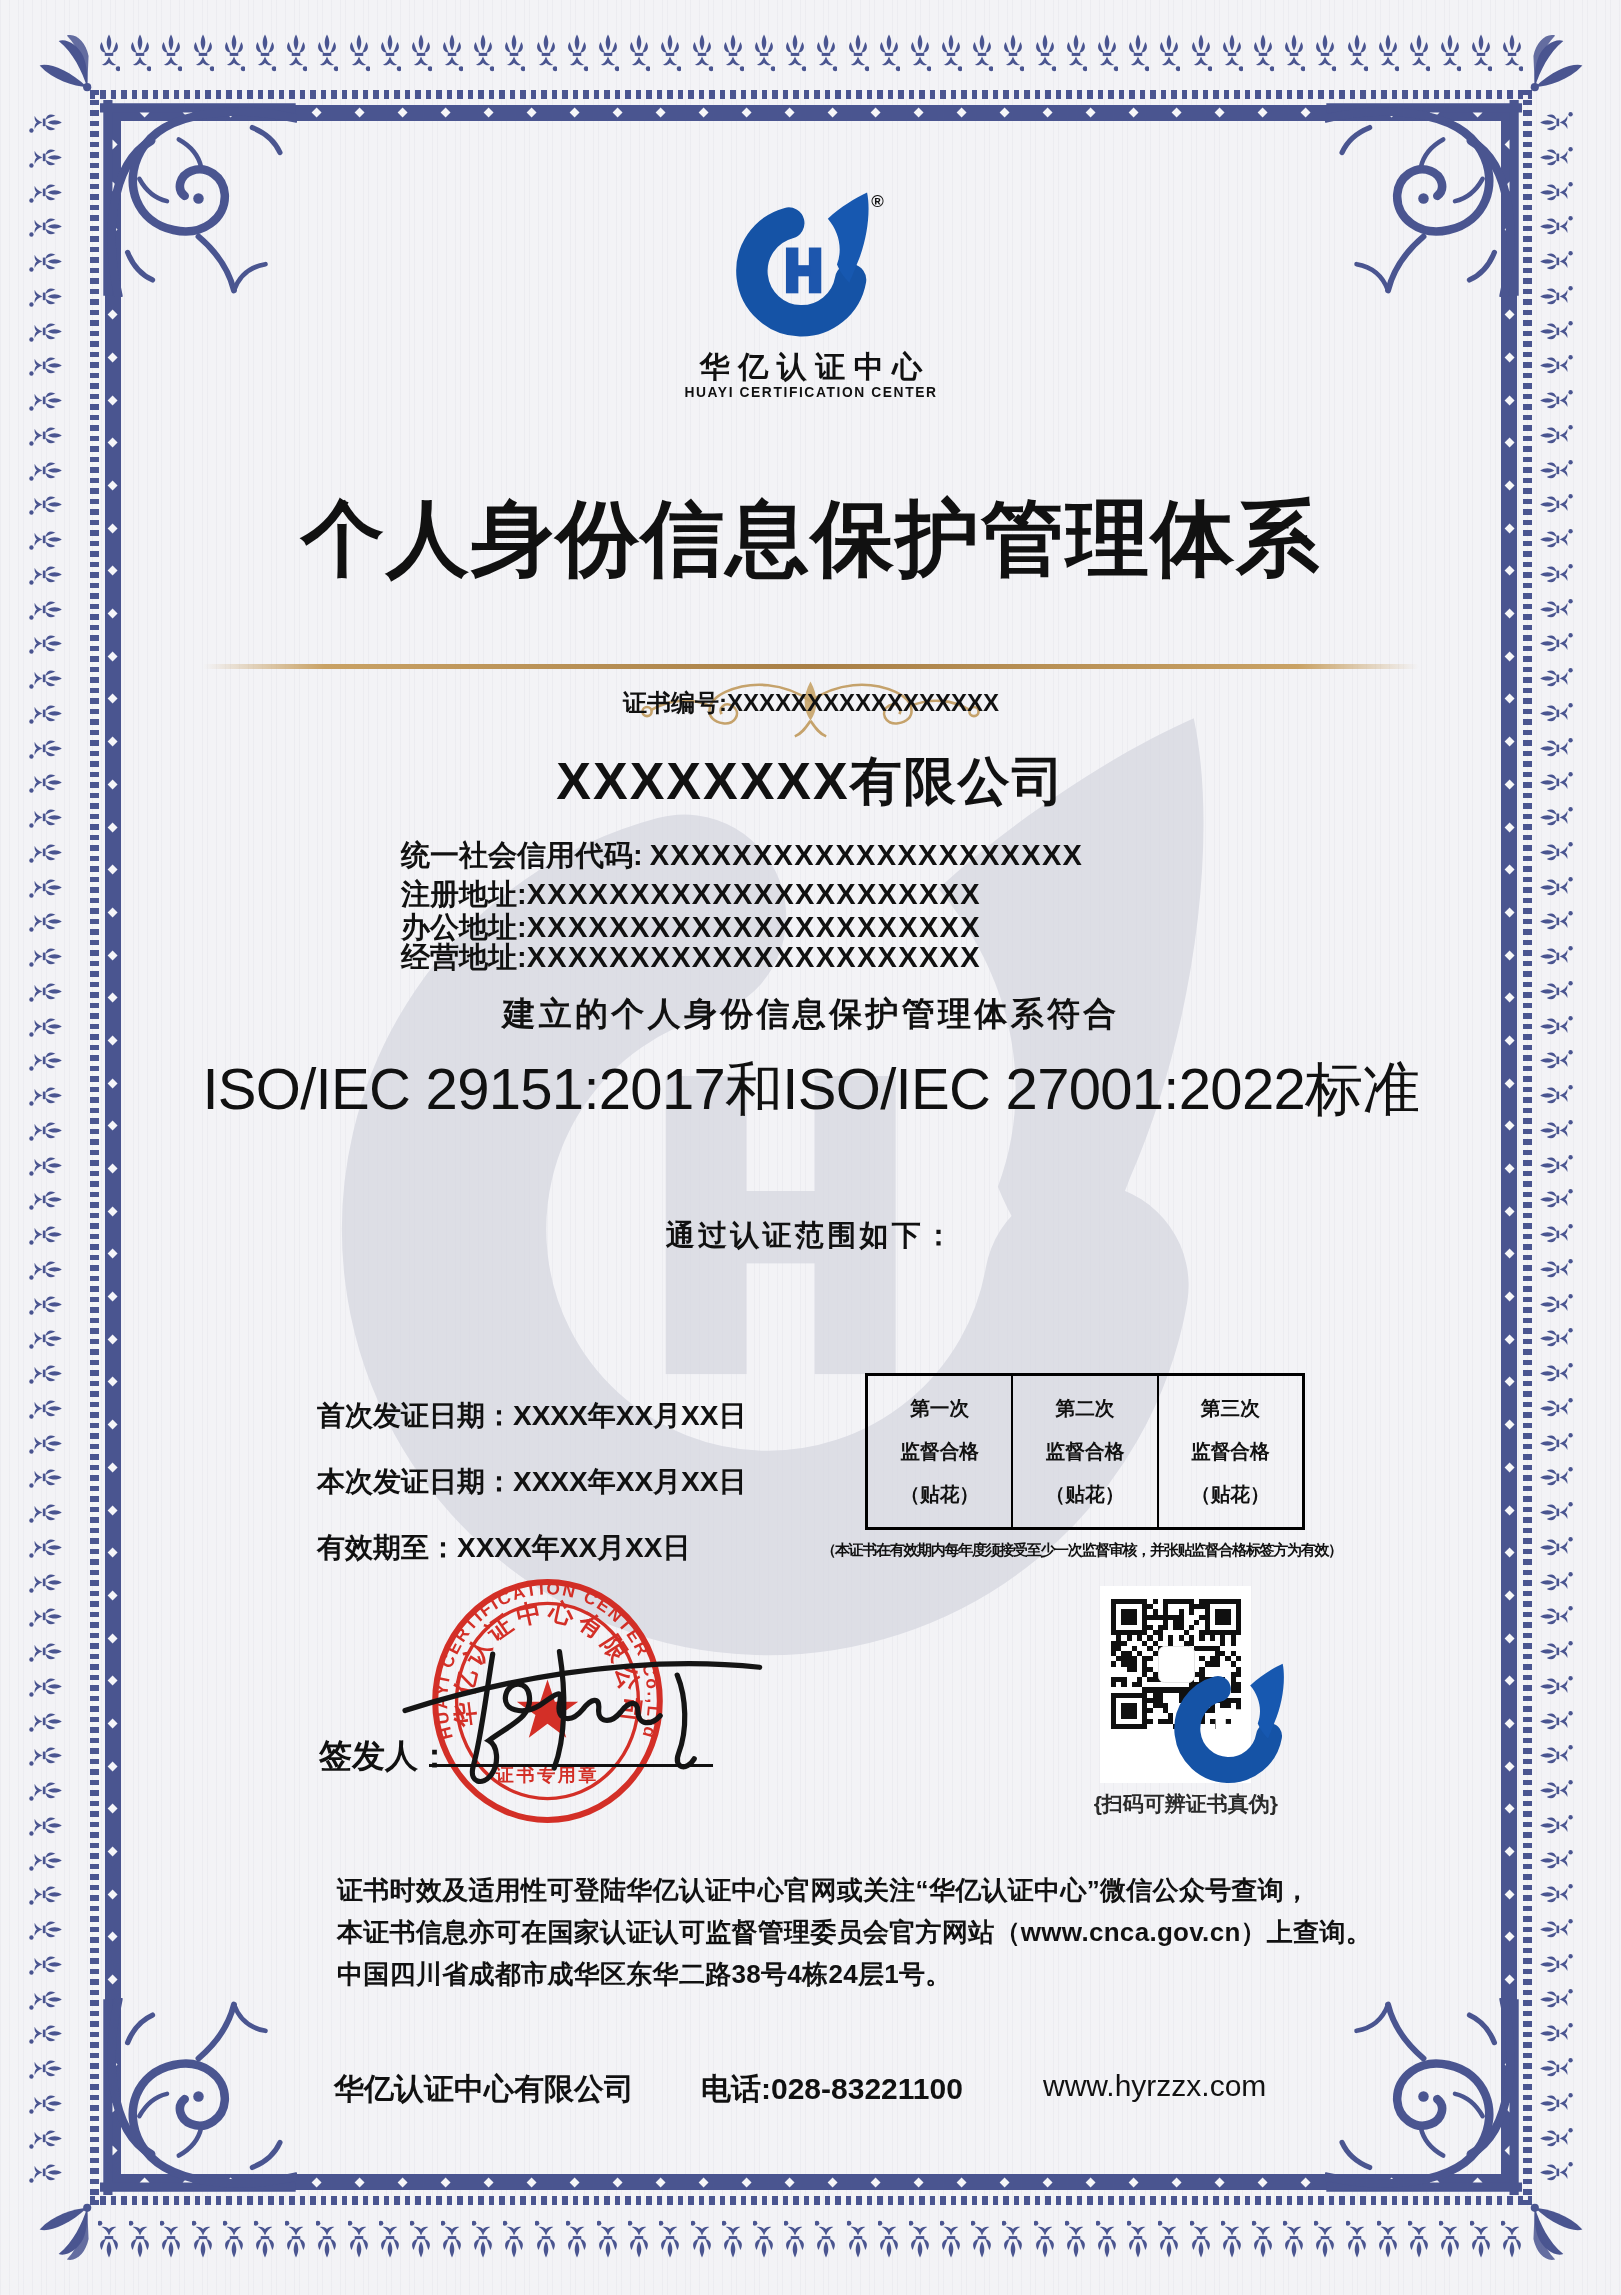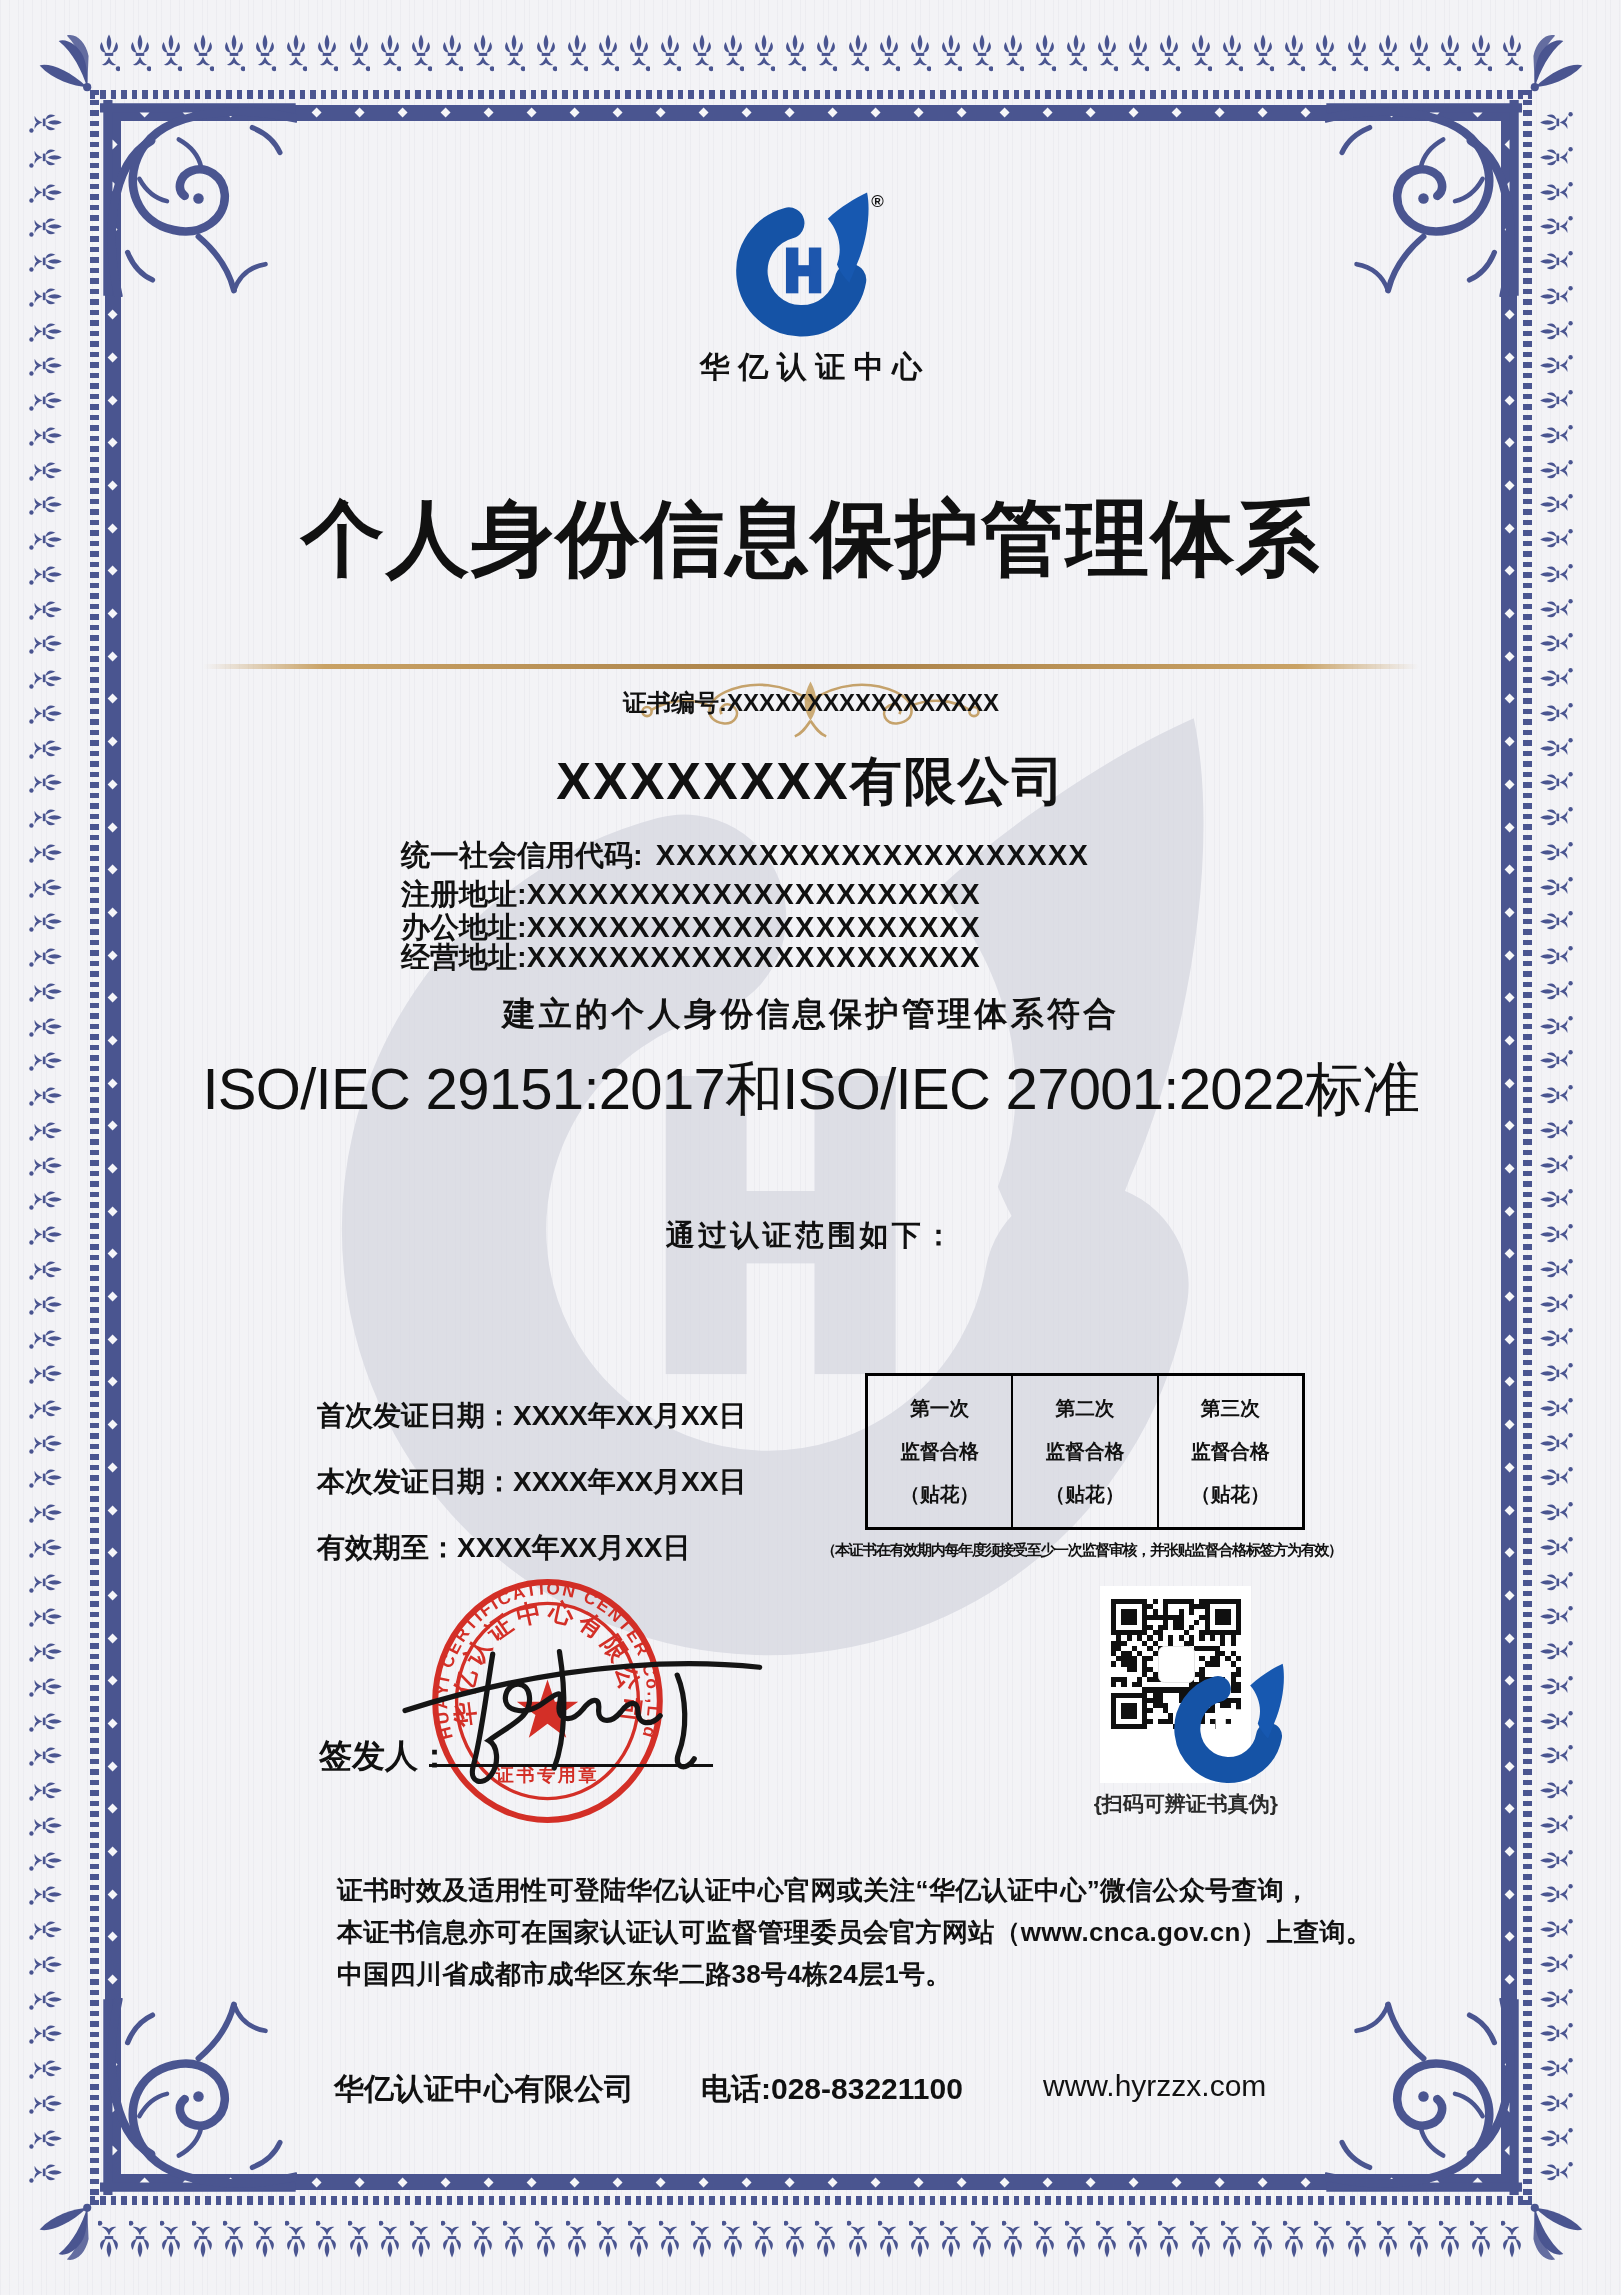--- a/index.html
+++ b/index.html
@@ -50,21 +50,21 @@
   .logo-en{position:absolute;top:385px;font-size:13.8px;font-weight:700;letter-spacing:1.6px}
   .title{position:absolute;top:484px;font-size:83px;font-weight:900;letter-spacing:2px;white-space:nowrap}
   .gold-line{position:absolute;left:203px;right:203px;top:664px;height:4.6px;border-radius:2.6px;
     background:linear-gradient(90deg,rgba(190,150,90,0) 0%,#c8a univ 0);
     background:linear-gradient(90deg,rgba(190,150,90,0) 0%,#c9a265 10%,#a87f46 50%,#c9a265 90%,rgba(190,150,90,0) 100%)}
   .flourish{position:absolute;left:627px;top:671px;width:367px;height:68px}
   .cert-no{position:absolute;top:687px;font-size:24px;font-weight:700}
   .company{position:absolute;top:747px;font-size:52px;font-weight:700;letter-spacing:2px}
   .info-line{position:absolute;left:401px;font-size:29px;font-weight:700;white-space:nowrap}
   .info-line .val{letter-spacing:1.3px}
-  .info-line.credit .val{margin-left:13px}
+  .info-line.credit .val{margin-left:7px}
   .conform{position:absolute;top:992px;font-size:33px;font-weight:800;letter-spacing:3.3px}
   .standard{position:absolute;top:1051px;font-size:58px;font-weight:400;letter-spacing:-0.7px;white-space:nowrap}
   .scope-h{position:absolute;top:1216px;font-size:29px;font-weight:700;letter-spacing:3.3px}
   .scope-v{position:absolute;top:1263px;font-size:38px;font-weight:700;letter-spacing:0.7px}
   .date-line{position:absolute;left:317px;font-size:28px;font-weight:700;white-space:nowrap}
   .sup-table{position:absolute;left:865px;top:1373px;width:434px;height:151px;border:3.3px solid #000;display:flex;background:transparent}
   .sup-cell{flex:1;display:flex;flex-direction:column;justify-content:center;align-items:center;gap:15.7px;font-size:19.7px;font-weight:600;border-left:2.6px solid #000}
   .sup-cell:first-child{border-left:none}
   .sup-note{position:absolute;left:767px;top:1541px;width:629px;text-align:center;font-size:15px;font-weight:700;letter-spacing:-1.3px;white-space:nowrap}
   .seal{position:absolute;left:427px;top:1574px;width:241px;height:254px;opacity:.95}
@@ -2486,20 +2486,21 @@
     <path d="M88.3,48.6 A76,76 0 1 0 182.8,135.2" fill="none" stroke="#1553a6" stroke-width="48" stroke-linecap="round"></path>
     <path d="M148,42 C168,24 190,10 208,2 C214,30 208,76 193,110 C187,126 183,134 181,140 C173,132 166,122 162,112 C171,88 165,62 148,42 Z" fill="#1758b0"></path>
     <g fill="#1d56ad">
       <rect x="84" y="86" width="19" height="70"></rect>
       <rect x="119" y="86" width="19" height="70"></rect>
       <rect x="100" y="113" width="22" height="17"></rect>
     </g>
     <text x="224" y="24" font-size="26" fill="#111" font-weight="bold" text-anchor="middle">®</text>
   </svg>
   <div class="logo-cn ctr">华亿认证中心</div>
+  <div class="logo-en ctr">HUAYI CERTIFICATION CENTER</div>
 
   <div class="title ctr">个人身份信息保护管理体系</div>
 
   <div class="gold-line"></div>
   <svg class="flourish" viewBox="0 0 560 104" fill="none" stroke="#c5a26b" stroke-width="4">
     <path d="M280 16 C268 38 268 58 280 76 C292 58 292 38 280 16 Z" fill="#cbab76" stroke="none"></path>
     <path d="M280 46 C240 18 190 14 150 32 C118 47 118 76 146 80 C166 83 175 62 160 53 C149 47 139 56 144 66"></path>
     <path d="M280 46 C320 18 370 14 410 32 C442 47 442 76 414 80 C394 83 385 62 400 53 C411 47 421 56 416 66"></path>
     <path d="M128 54 C96 40 62 44 36 60"></path>
     <path d="M432 54 C464 40 498 44 524 60"></path>

